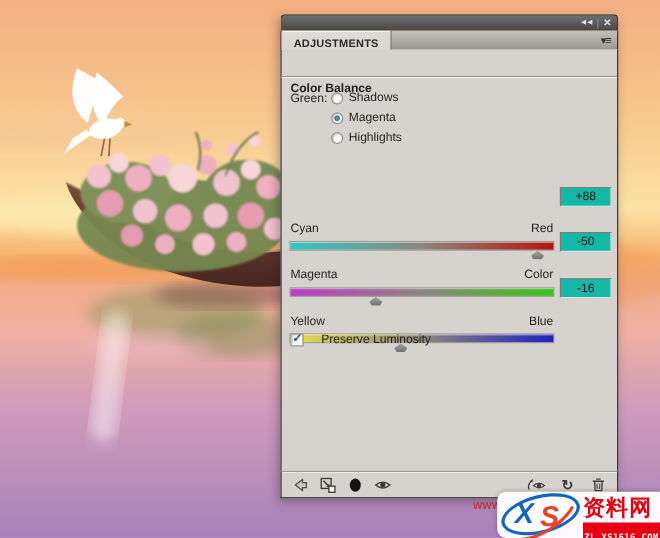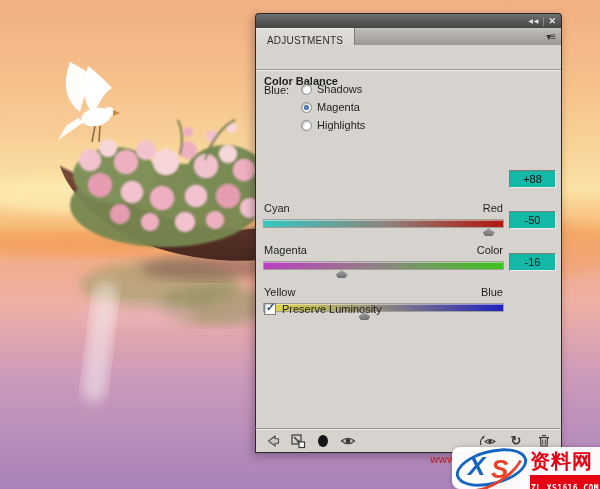--- a/index.html
+++ b/index.html
@@ -14,21 +14,21 @@
            box-shadow:-2px 3px 9px rgba(40,20,40,.35); font-size:11px; color:#1e1e1e; }
   .titlebar { height:15px; background:linear-gradient(#6e6e6e,#454545);
               border:1px solid #2a2a2a; border-bottom:none; border-radius:4px 4px 0 0;
               display:flex; align-items:center; justify-content:flex-end; padding-right:5px; gap:4px; }
   .collapse-btn { color:#e3e3e3; font-size:6px; letter-spacing:1px; cursor:default; line-height:13px; }
   .tb-divider { width:1px; height:9px; background:#8a8a8a; }
   .close-btn { color:#e6e6e6; font-size:9px; font-weight:bold; line-height:13px; }
   .tabbar { height:17px; background:linear-gradient(#c3c0bb,#9b9792); border-left:1px solid #2a2a2a;
             border-right:1px solid #2a2a2a; display:flex; align-items:stretch; }
   .tab { background:linear-gradient(#e0ddd8,#d6d3ce); padding:12px 11px; display:flex; align-items:center;
-         font-size:10px; font-weight:normal; color:#2b2b2b; letter-spacing:.2px;
+         font-size:10px; font-weight:bold; color:#2b2b2b; letter-spacing:.2px;
          border-right:1px solid #7f7c77; box-shadow:inset 0 1px 0 #f0efec; }
   .panel-menu { margin-left:auto; display:flex; align-items:center; padding-right:6px;
                 font-size:10px; color:#33312e; letter-spacing:-1px; }
   .content { position:relative; height:383px; background:#d6d3ce;
              border-left:1px solid #2a2a2a; border-right:1px solid #2a2a2a; }
   .panel-title { position:absolute; left:8px; top:6px; font-weight:bold; font-size:11px;margin-top:24px; }
   .h-divider { position:absolute; left:0; right:0; top:24px; border-top:1px solid #9a978f;
                border-bottom:1px solid #f2f1ee; }
 
   .tone-label { position:absolute; left:8px; top:39px; }
@@ -42,21 +42,21 @@
   .s-labels { display:flex; justify-content:space-between; font-size:11px; }
   .s-track { position:absolute; left:0; top:18px; width:239px; height:7px;
              box-shadow:inset 0 1px 0 rgba(255,255,255,.45), 0 0 0 1px rgba(120,116,110,.55); }
   .s-thumb { position:absolute; top:26px; width:12px; height:8px;
              clip-path:polygon(50% 0, 100% 55%, 80% 100%, 20% 100%, 0 55%);
              background:linear-gradient(#a5a5a5,#6e6e6e); }
   .valbox { position:absolute; left:253px; width:47px; height:18px; background:#14b8a6;
             border:1px solid; border-color:#7f7c77 #eeede9 #eeede9 #7f7c77;
             text-align:center; line-height:16px; font-size:11px; color:#101010; }
 
-  .check-row { position:absolute; left:8px; top:258px; display:flex; align-items:center; gap:6px; }
+  .check-row { position:absolute; left:8px; top:258px; display:flex; align-items:center; gap:16px; }
   .checkbox { width:12px; height:12px; background:#fff; border:1px solid #80807c;
               box-shadow:inset 1px 1px 2px rgba(0,0,0,.22); position:relative; }
   .checkbox.checked::after { content:"✓"; position:absolute; left:1px; top:-3px;
               font-size:11px; font-weight:bold; color:#2d4a78; }
 
   .toolbar { height:25px; background:#d6d3ce; border:1px solid #2a2a2a; border-top:1px solid #96938d;
              box-shadow:inset 0 1px 0 #eceae6; display:flex; align-items:center; padding:0 8px; }
   .tool-btn { display:flex; align-items:center; justify-content:center; width:18px; height:18px; }
   .tool-btn + .tool-btn { margin-left:7px; }
   .right-group { margin-left:auto; display:flex; align-items:center; }
@@ -190,21 +190,21 @@
       <div class="tab">ADJUSTMENTS</div>
       <div class="panel-menu">
         <span>▾≡</span>
       </div>
     </div>
 
     <div class="content">
       <div class="panel-title">Color Balance</div>
       <div class="h-divider"></div>
 
-      <div class="tone-label">Blue:</div>
+      <div class="tone-label">Green:</div>
       <div class="radio-row" style="top:37px">
         <span class="radio"></span>
         <span>Shadows</span>
       </div>
       <div class="radio-row" style="top:55px">
         <span class="radio selected"></span>
         <span>Magenta</span>
       </div>
       <div class="radio-row" style="top:73px">
         <span class="radio"></span>

